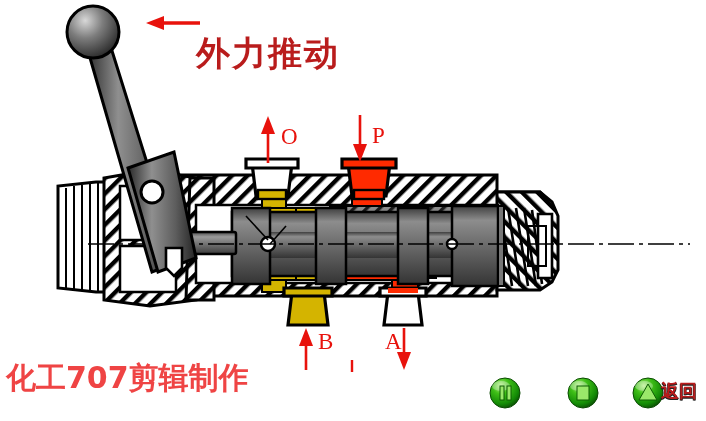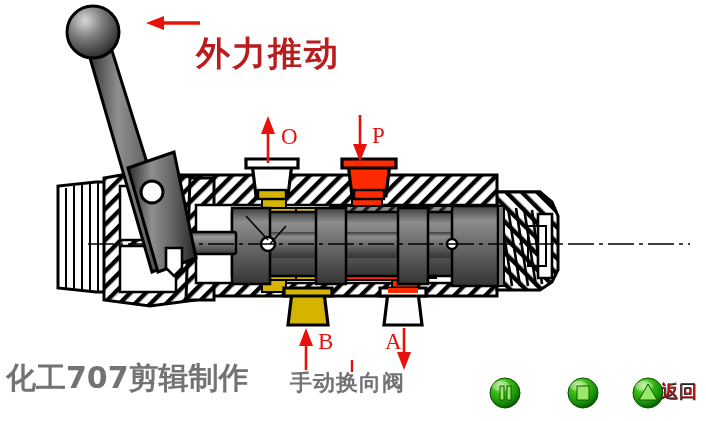--- a/index.html
+++ b/index.html
@@ -2,30 +2,30 @@
 <html><head>
 <meta charset="utf-8">
 <style>
   html,body{margin:0;padding:0;background:#ffffff;}
   body{width:706px;height:421px;overflow:hidden;
        font-family:"Liberation Sans","DejaVu Sans",sans-serif;}
   #stage{position:relative;width:706px;height:421px;background:#fff;}
   #stage svg{position:absolute;left:0;top:0;}
   .lbl{position:absolute;white-space:nowrap;line-height:1;}
   .red-serif{color:#e8120c;font-family:"Liberation Serif","DejaVu Serif",serif;}
-  .red-sans{color:#737373;font-family:"DejaVu Sans","Liberation Sans",sans-serif;}
+  .red-sans{color:#ef4444;font-family:"DejaVu Sans","Liberation Sans",sans-serif;}
   .green-sans{color:#b91c1c;font-family:"DejaVu Sans","Liberation Sans",sans-serif;}
   #lbl-push{left:196px;top:36px;font-size:34px;font-weight:700;letter-spacing:2px;}
   #lbl-O{left:281px;top:125px;font-size:23px;}
   #lbl-P{left:372px;top:124px;font-size:23px;}
   #lbl-B{left:318px;top:330px;font-size:23px;}
   #lbl-A{left:385px;top:330px;font-size:23px;}
   #lbl-valve{left:290px;top:372px;font-size:22px;font-weight:700;letter-spacing:1px;}
   #lbl-wm{left:6px;top:363px;font-size:30px;font-weight:700;letter-spacing:0px;}
-  #lbl-back{left:661px;top:382px;font-size:18px;font-weight:400;
+  #lbl-back{left:661px;top:382px;font-size:18px;font-weight:700;
             text-shadow:0.5px 0.5px 0 #222,-0.5px 0.5px 0 #222;}
 </style>
 </head>
 <body>
 
 <div id="stage">
 
 <svg width="706" height="421" viewBox="0 0 706 421">
   <defs>
     <pattern id="hatch" width="11" height="11" patternTransform="rotate(45)" patternUnits="userSpaceOnUse">
@@ -226,19 +226,18 @@
 <div class="lbl green-sans" id="lbl-push">外力推动</div>
 
 <div class="lbl red-serif" id="lbl-O">O</div>
 
 <div class="lbl red-serif" id="lbl-P">P</div>
 
 <div class="lbl red-serif" id="lbl-B">B</div>
 
 <div class="lbl red-serif" id="lbl-A">A</div>
 
-<div class="lbl red-sans" id="lbl-valve">手动换向阀</div>
 
 <div class="lbl red-sans" id="lbl-wm">化工707剪辑制作</div>
 
 <div class="lbl green-sans" id="lbl-back">返回</div>
 
 </div>
 
 </body></html>

